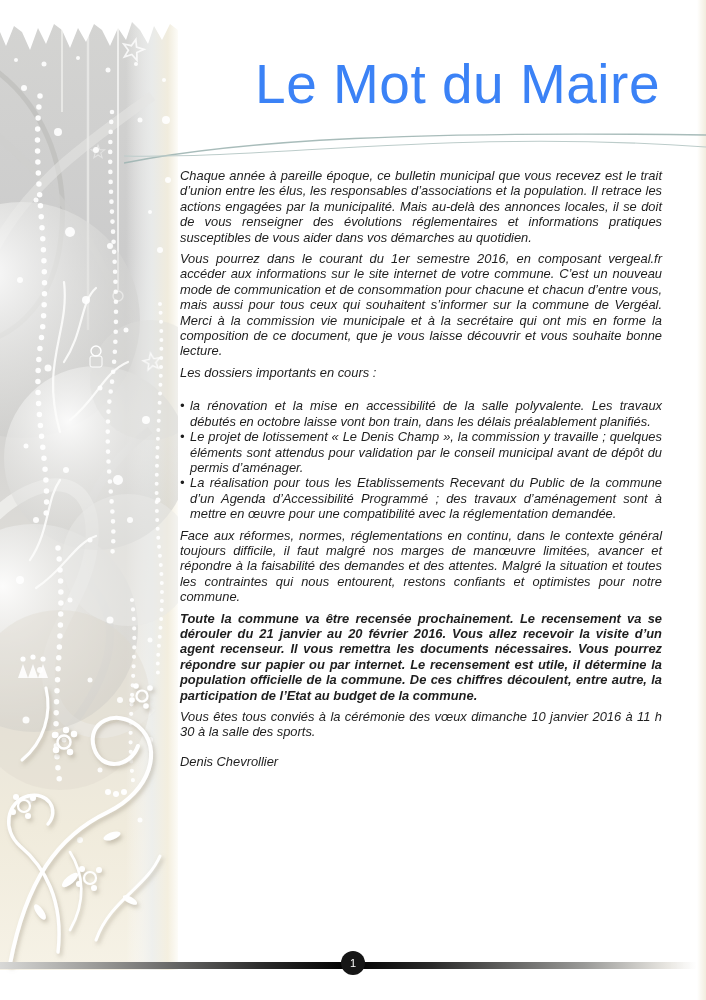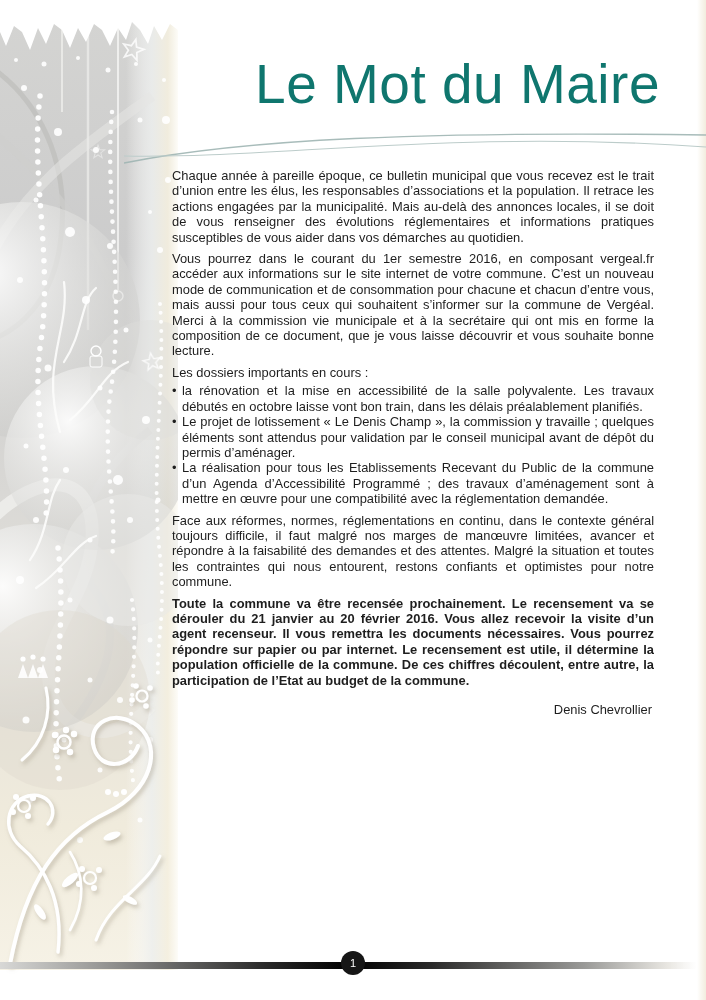--- a/index.html
+++ b/index.html
@@ -2,31 +2,31 @@
 <html><head>
 <meta charset="utf-8">
 <style>
   html,body{margin:0;padding:0;background:#ffffff;}
   .page{position:relative;width:706px;height:1000px;background:#ffffff;overflow:hidden;
         font-family:"Liberation Sans",sans-serif;}
   .deco{position:absolute;left:0;top:0;}
   .edge-right{position:absolute;right:0;top:0;width:9px;height:100%;
         background:linear-gradient(to left,#f2edde,rgba(255,255,255,0));}
   .title{position:absolute;top:57px;right:46px;margin:0;font-size:55px;font-weight:400;
-        color:#0f766e;letter-spacing:0.5px;line-height:1;white-space:nowrap;}
+        color:#3b82f6;letter-spacing:0.5px;line-height:1;white-space:nowrap;}
   .waves{position:absolute;left:124px;top:123px;}
-  .article{position:absolute;left:172px;top:168px;width:482px;color:#1e1e1e;
-        font-size:12.9px;line-height:15.4px;text-align:justify;}
+  .article{position:absolute;left:180px;top:168px;width:482px;color:#1e1e1e;
+        font-size:12.9px;line-height:15.4px;text-align:justify;font-style:italic;}
   .article p{margin:0 0 6px 0;}
-  p.tight{margin-bottom:3px;}
+  p.tight{margin-bottom:18px;}
   ul.dossiers{list-style:none;margin:0 0 6px 0;padding:0;}
   ul.dossiers li{position:relative;padding-left:10px;}
   .b{position:absolute;left:0;top:0;}
   p.bold{font-weight:bold;}
-  p.signature{text-align:right;margin-top:14px;padding-right:2px;margin-bottom:0;}
+  p.signature{margin-top:14px;padding-right:2px;margin-bottom:0;}
   .footer-bar{position:absolute;left:0;top:962px;width:696px;height:7px;
         background:linear-gradient(to right,#d8d8d6 0%,#9a9a98 14%,#2a2a2a 38%,#000 50%,
         #2a2a2a 62%,#9a9a98 84%,#e9e7e2 96%,rgba(255,255,255,0) 100%);}
   .page-badge{position:absolute;left:341px;top:951px;width:24px;height:24px;border-radius:50%;
         background:#161616;color:#ffffff;font-size:11px;line-height:24px;text-align:center;
         font-family:"Liberation Sans",sans-serif;}
 </style>
 </head>
 <body>
 
@@ -222,19 +222,20 @@
     <p>Chaque année à pareille époque, ce bulletin municipal que vous recevez est le trait d’union entre les élus, les responsables d’associations et la population. Il retrace les actions engagées par la municipalité. Mais au-delà des annonces locales, il se doit de vous renseigner des évolutions réglementaires et informations pratiques susceptibles de vous aider dans vos démarches au quotidien.</p>
     <p>Vous pourrez dans le courant du 1er semestre 2016, en composant vergeal.fr accéder aux informations sur le site internet de votre commune. C’est un nouveau mode de communication et de consommation pour chacune et chacun d’entre vous, mais aussi pour tous ceux qui souhaitent s’informer sur la commune de Vergéal. Merci à la commission vie municipale et à la secrétaire qui ont mis en forme la composition de ce document, que je vous laisse découvrir et vous souhaite bonne lecture.</p>
     <p class="tight">Les dossiers importants en cours :</p>
     <ul class="dossiers">
       <li><span class="b">•</span><span>la rénovation et la mise en accessibilité de la salle polyvalente. Les travaux débutés en octobre laisse vont bon train, dans les délais préalablement planifiés.</span></li>
       <li><span class="b">•</span><span>Le projet de lotissement « Le Denis Champ », la commission y travaille ; quelques éléments sont attendus pour validation par le conseil municipal avant de dépôt du permis d’aménager.</span></li>
       <li><span class="b">•</span><span>La réalisation pour tous les Etablissements Recevant du Public de la commune d’un Agenda d’Accessibilité Programmé ; des travaux d’aménagement sont à mettre en œuvre pour une compatibilité avec la réglementation demandée.</span></li>
     </ul>
     <p>Face aux réformes, normes, réglementations en continu, dans le contexte général toujours difficile, il faut malgré nos marges de manœuvre limitées, avancer et répondre à la faisabilité des demandes et des attentes. Malgré la situation et toutes les contraintes qui nous entourent, restons confiants et optimistes pour notre commune.</p>
     <p class="bold">Toute la commune va être recensée prochainement. Le recensement va se dérouler du 21 janvier au 20 février 2016. Vous allez recevoir la visite d’un agent recenseur. Il vous remettra les documents nécessaires. Vous pourrez répondre sur papier ou par internet. Le recensement est utile, il détermine la population officielle de la commune. De ces chiffres découlent, entre autre, la participation de l’Etat au budget de la commune.</p>
+    <p>Vous êtes tous conviés à la cérémonie des vœux dimanche 10 janvier 2016 à 11 h 30 à la salle des sports.</p>
     <p class="signature">Denis Chevrollier</p>
   </div>
 
   <div class="footer-bar"></div>
   <div class="page-badge">1</div>
 
 </div>
 
 </body></html>

